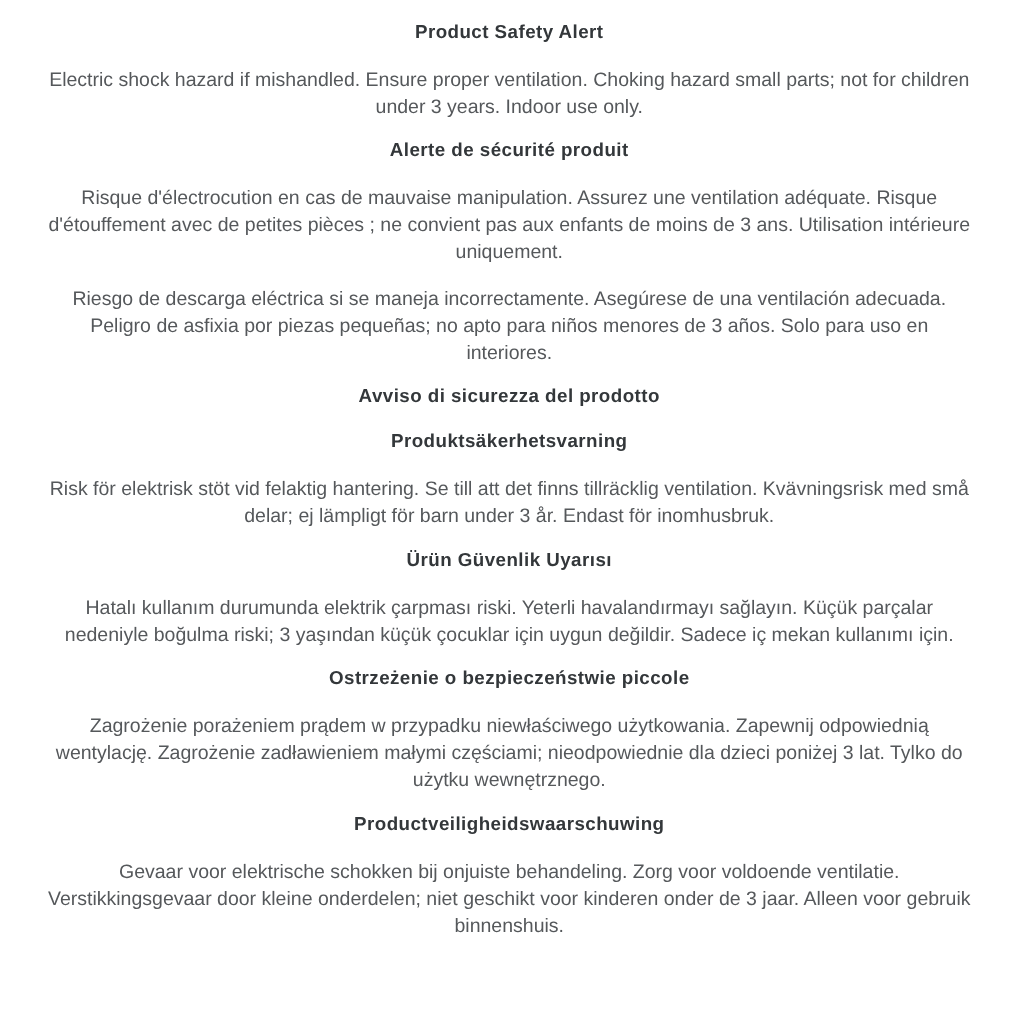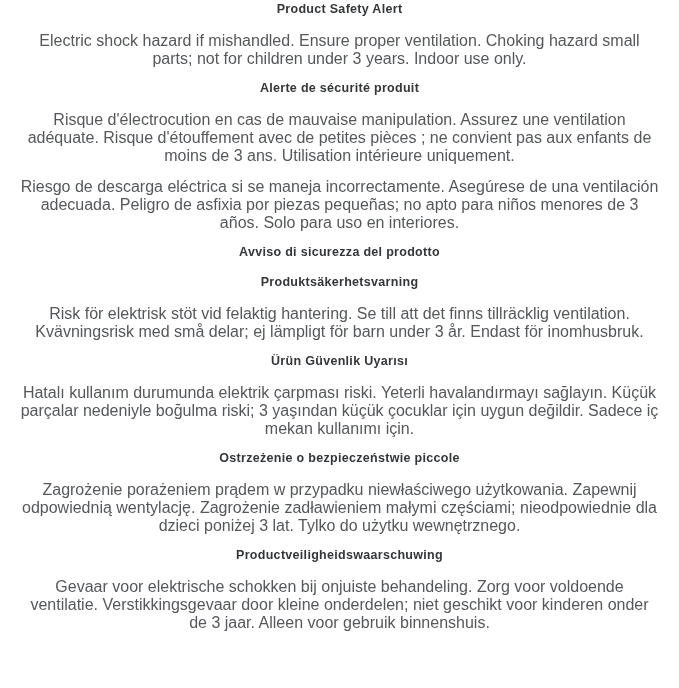--- a/index.html
+++ b/index.html
@@ -12,34 +12,34 @@
     font-family: "Liberation Sans", sans-serif;
     -webkit-font-smoothing: antialiased;
   }
   .doc {
     width: 679px;
     padding-top: 2px;
     box-sizing: border-box;
     text-align: center;
   }
   .alert-section {
-    margin: 0;
+    margin: 12px;
   }
   .alert-heading {
     margin: 0 0 16px 0;
     font-size: 12.5px;
     font-weight: 700;
     letter-spacing: 0.3px;
     color: #33373a;
     line-height: 14px;
   }
   .alert-body {
     margin: 0 0 13px 0;
     padding: 0 20px;
-    font-size: 16px;
+    font-size: 13px;
     font-weight: 400;
     color: #55585b;
     line-height: 18px;
   }
 </style>
 </head>
 <body>
 
 <div class="doc">
 

